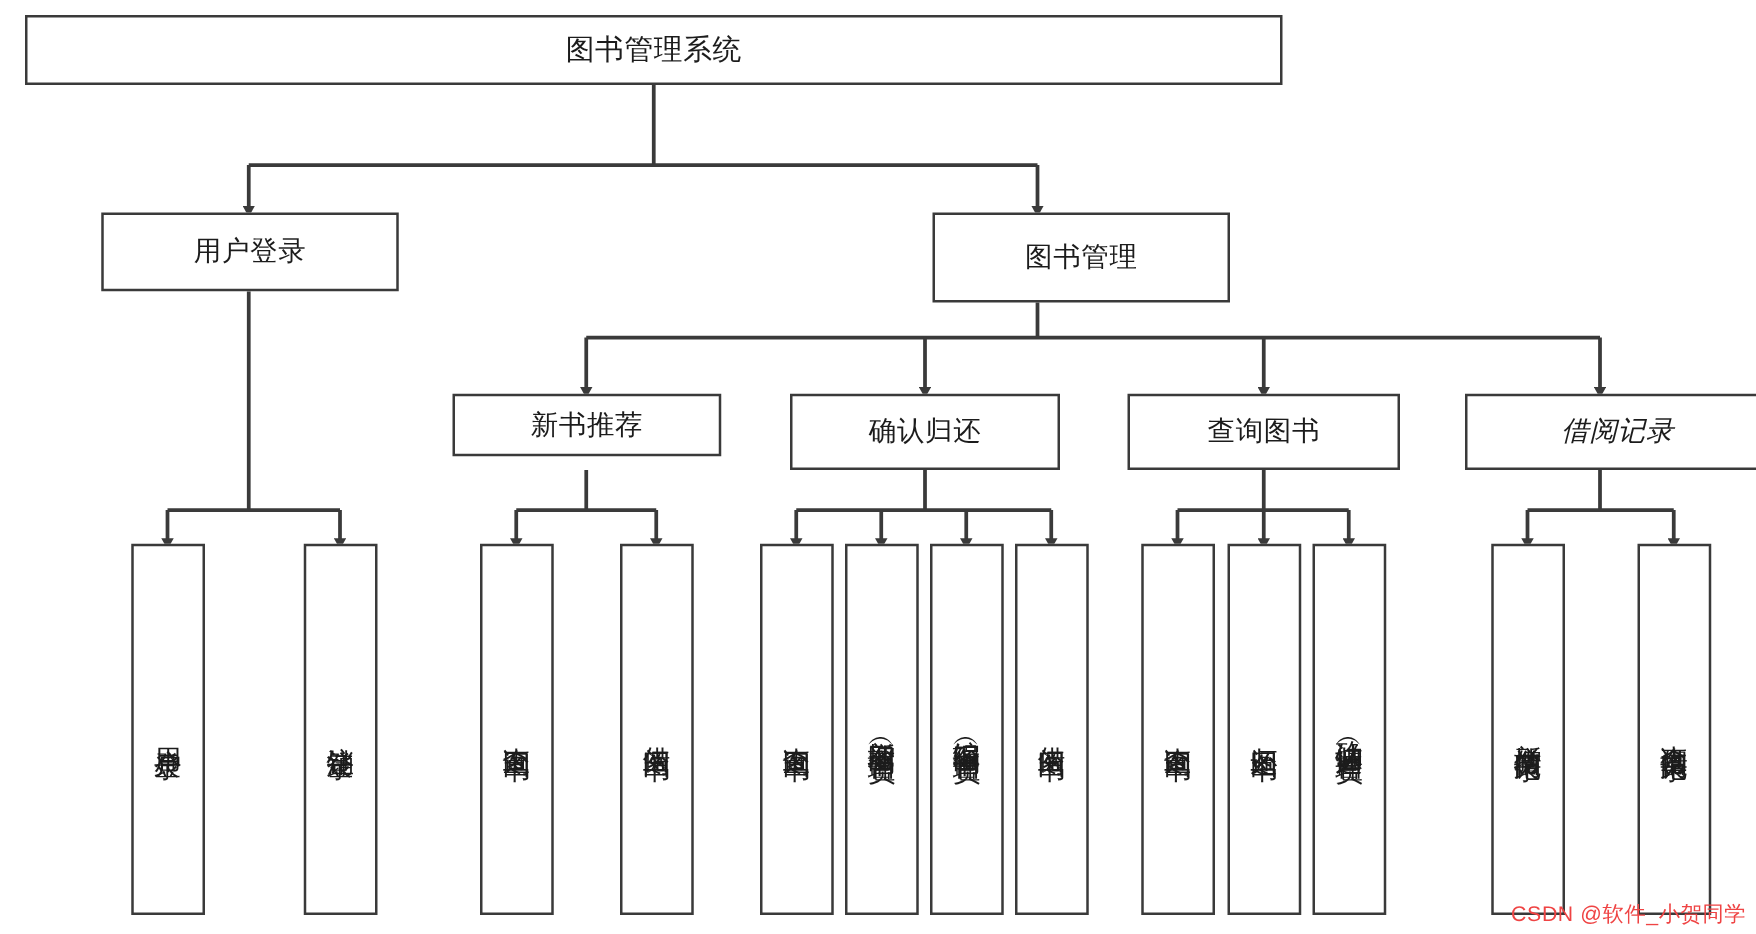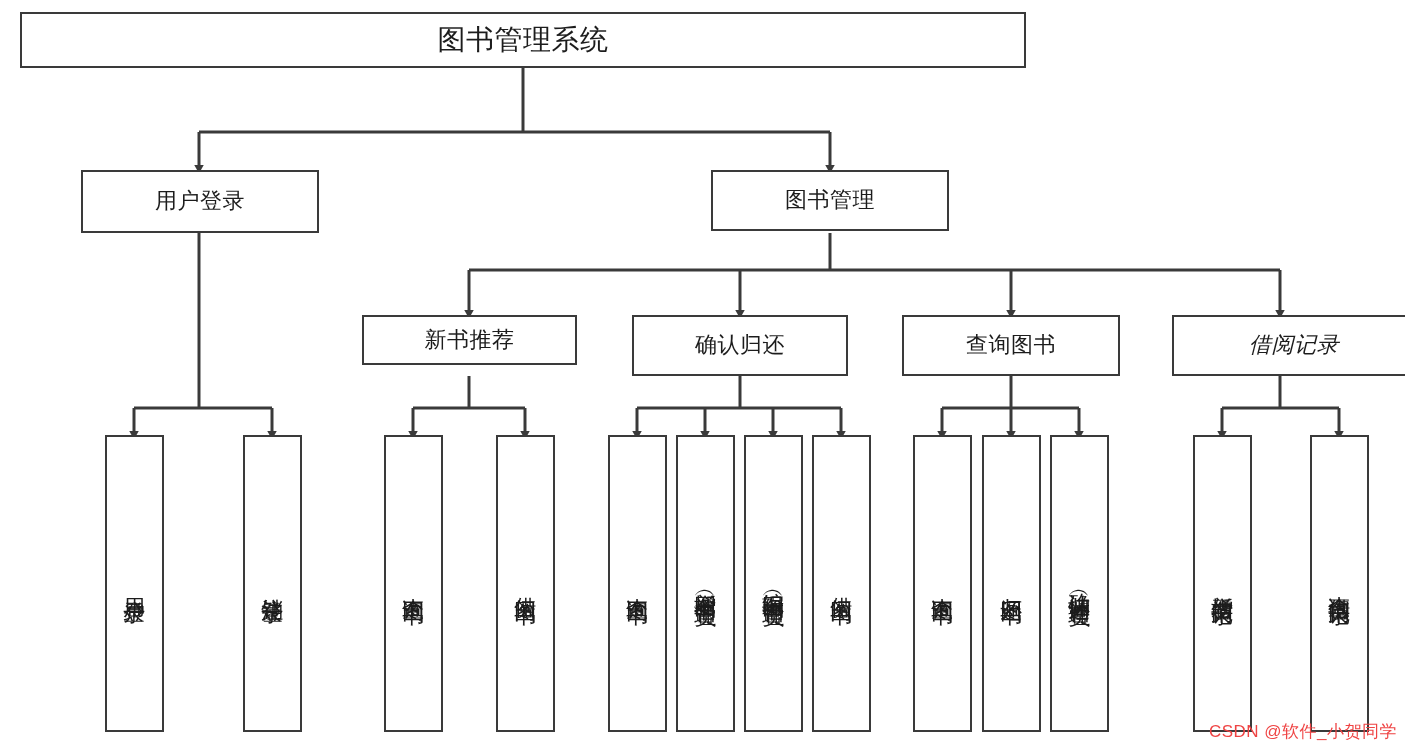--- a/index.html
+++ b/index.html
@@ -42,21 +42,21 @@
     display: block;
     text-align: center;
     line-height: 1.12;
     letter-spacing: 0.5px;
   }
   
   .node.h .lbl {
     font-size: 22px;
   }
   .node.root .lbl {
-    font-size: 28px;
+    font-size: 23px;
   }
   
   .node.v {
     align-items: center;
     justify-content: center;
   }
   .node.v .lbl {
     writing-mode: vertical-rl;
     text-orientation: upright;
     font-size: 22px;
@@ -135,21 +135,21 @@
   </svg>
 
   <div class="node h root" style="left:20px; top:12px; width:1006px; height:56px;">
     <span class="lbl">图书管理系统</span>
   </div>
 
   <div class="node h" style="left:81px; top:170px; width:238px; height:63px;">
     <span class="lbl">用户登录</span>
   </div>
 
-  <div class="node h" style="left:711px; top:170px; width:238px; height:61px;">
+  <div class="node h" style="left:746px; top:170px; width:238px; height:72px;">
     <span class="lbl">图书管理</span>
   </div>
 
   <div class="node h" style="left:362px; top:315px; width:215px; height:50px;">
     <span class="lbl">新书推荐</span>
   </div>
 
   <div class="node h" style="left:632px; top:315px; width:216px; height:61px;">
     <span class="lbl">确认归还</span>
   </div>

